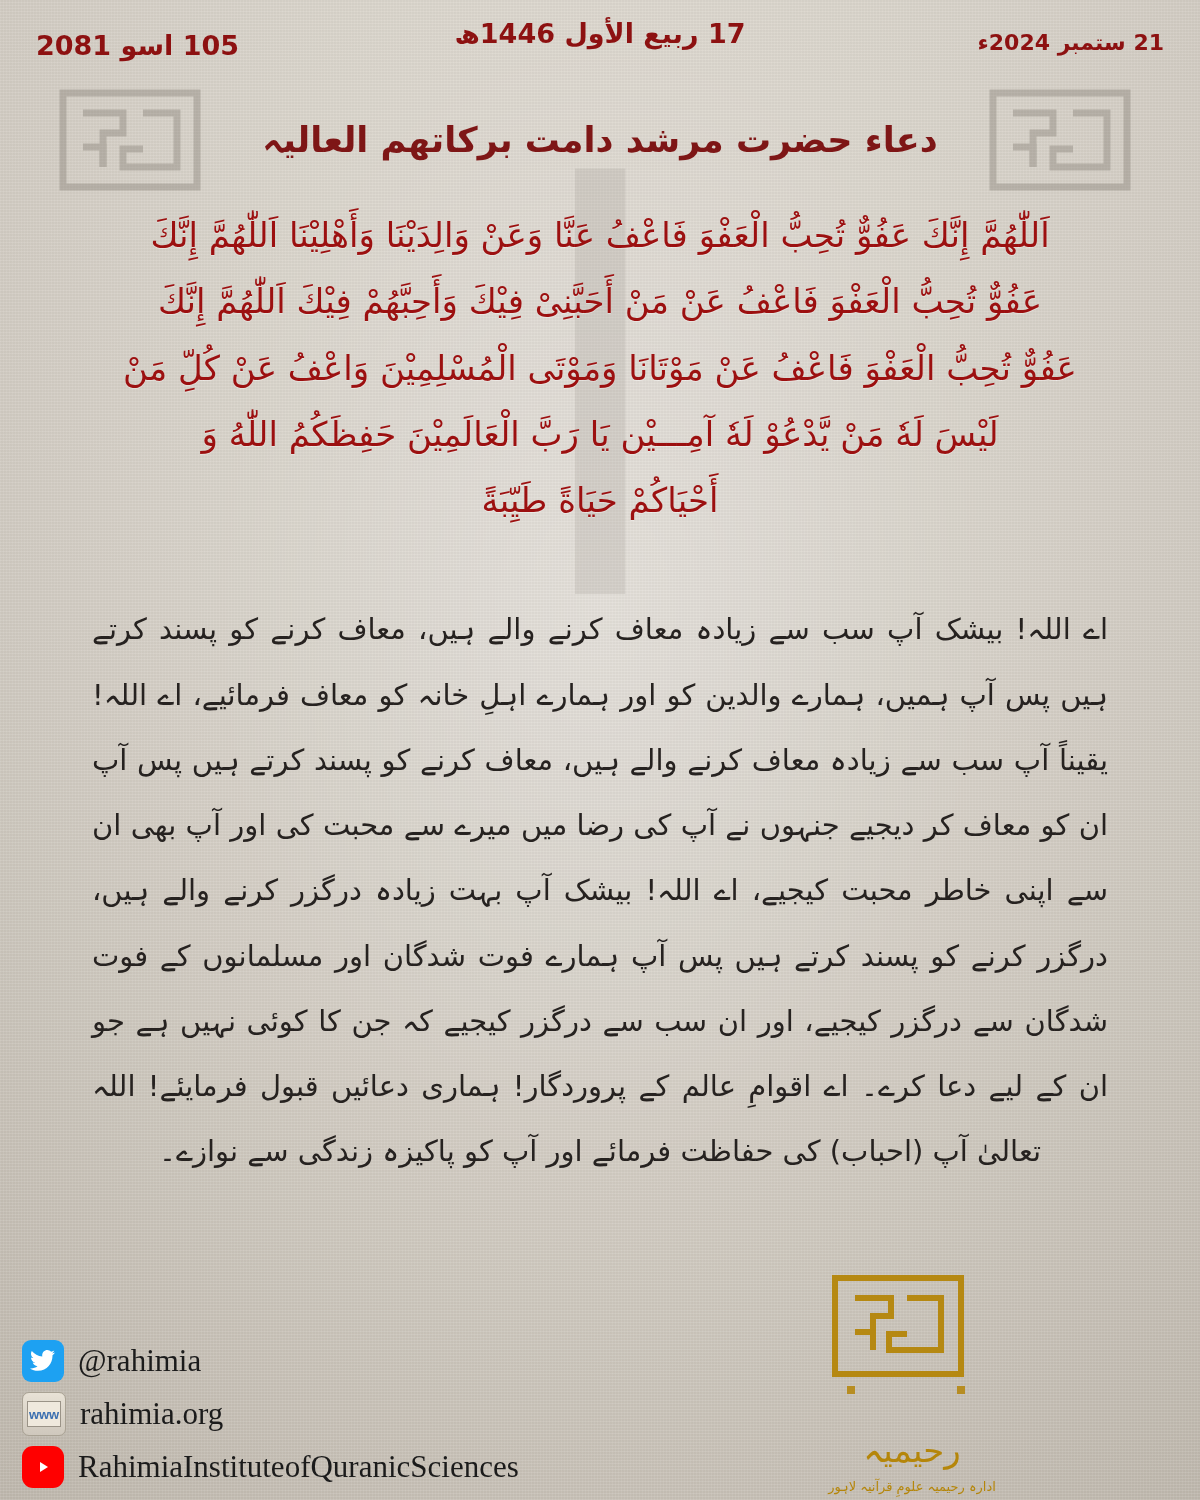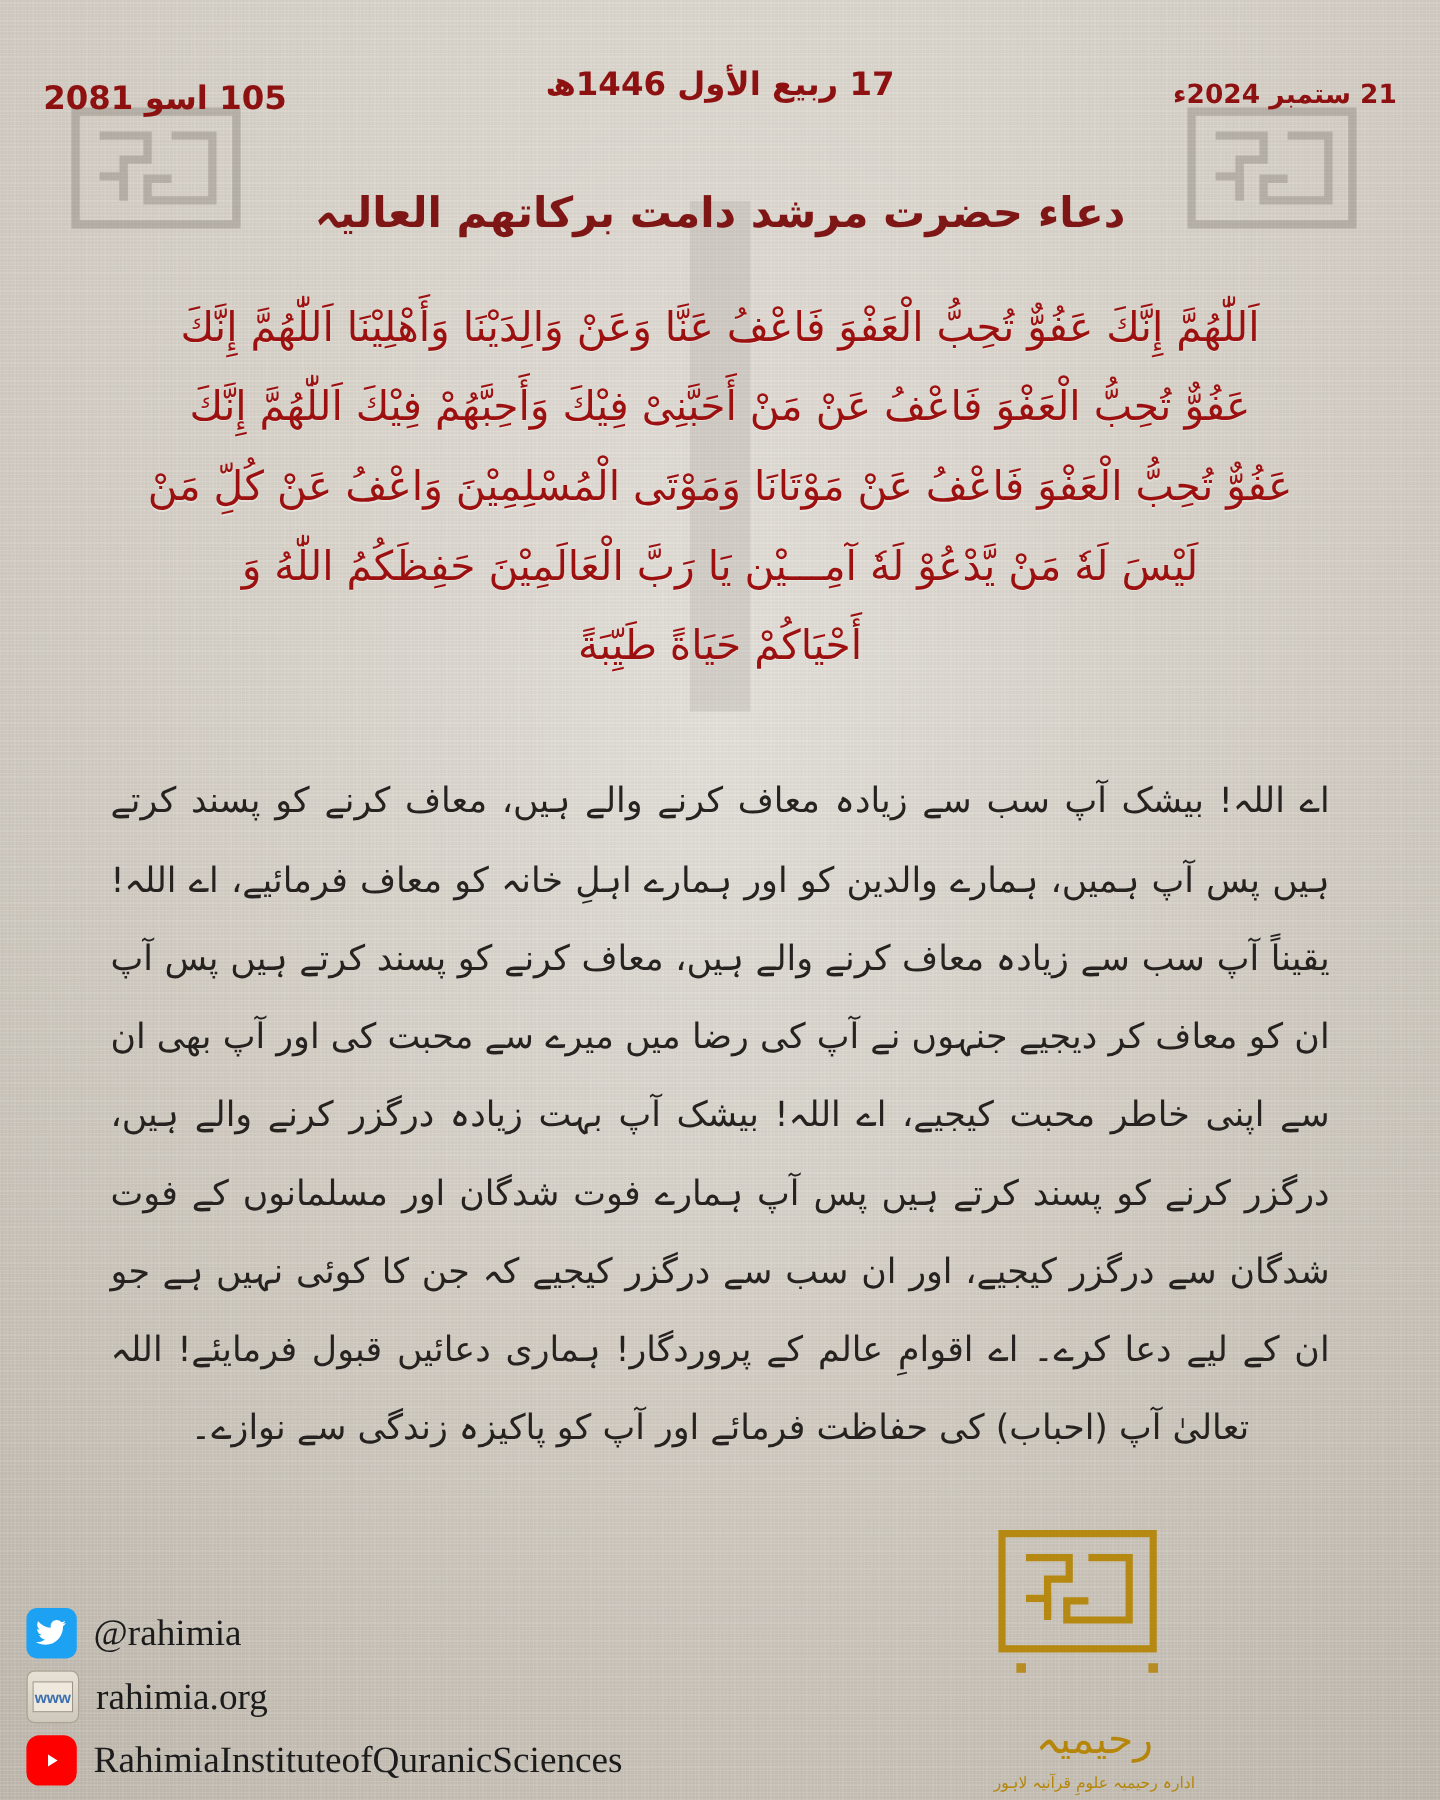--- a/index.html
+++ b/index.html
@@ -66,21 +66,20 @@
     width: 150px;
     height: 110px;
     opacity: 0.30;
     pointer-events: none;
   }
 
   .header {
     position: relative;
     padding: 26px 34px 0 34px;
     height: 78px;
-    margin-top: 37px;
   }
   .date-greg {
     position: absolute;
     right: 36px;
     top: 30px;
     color: #8d1111;
     font-size: 22px;
     font-weight: bold;
     font-family: "DejaVu Sans", sans-serif;
   }

